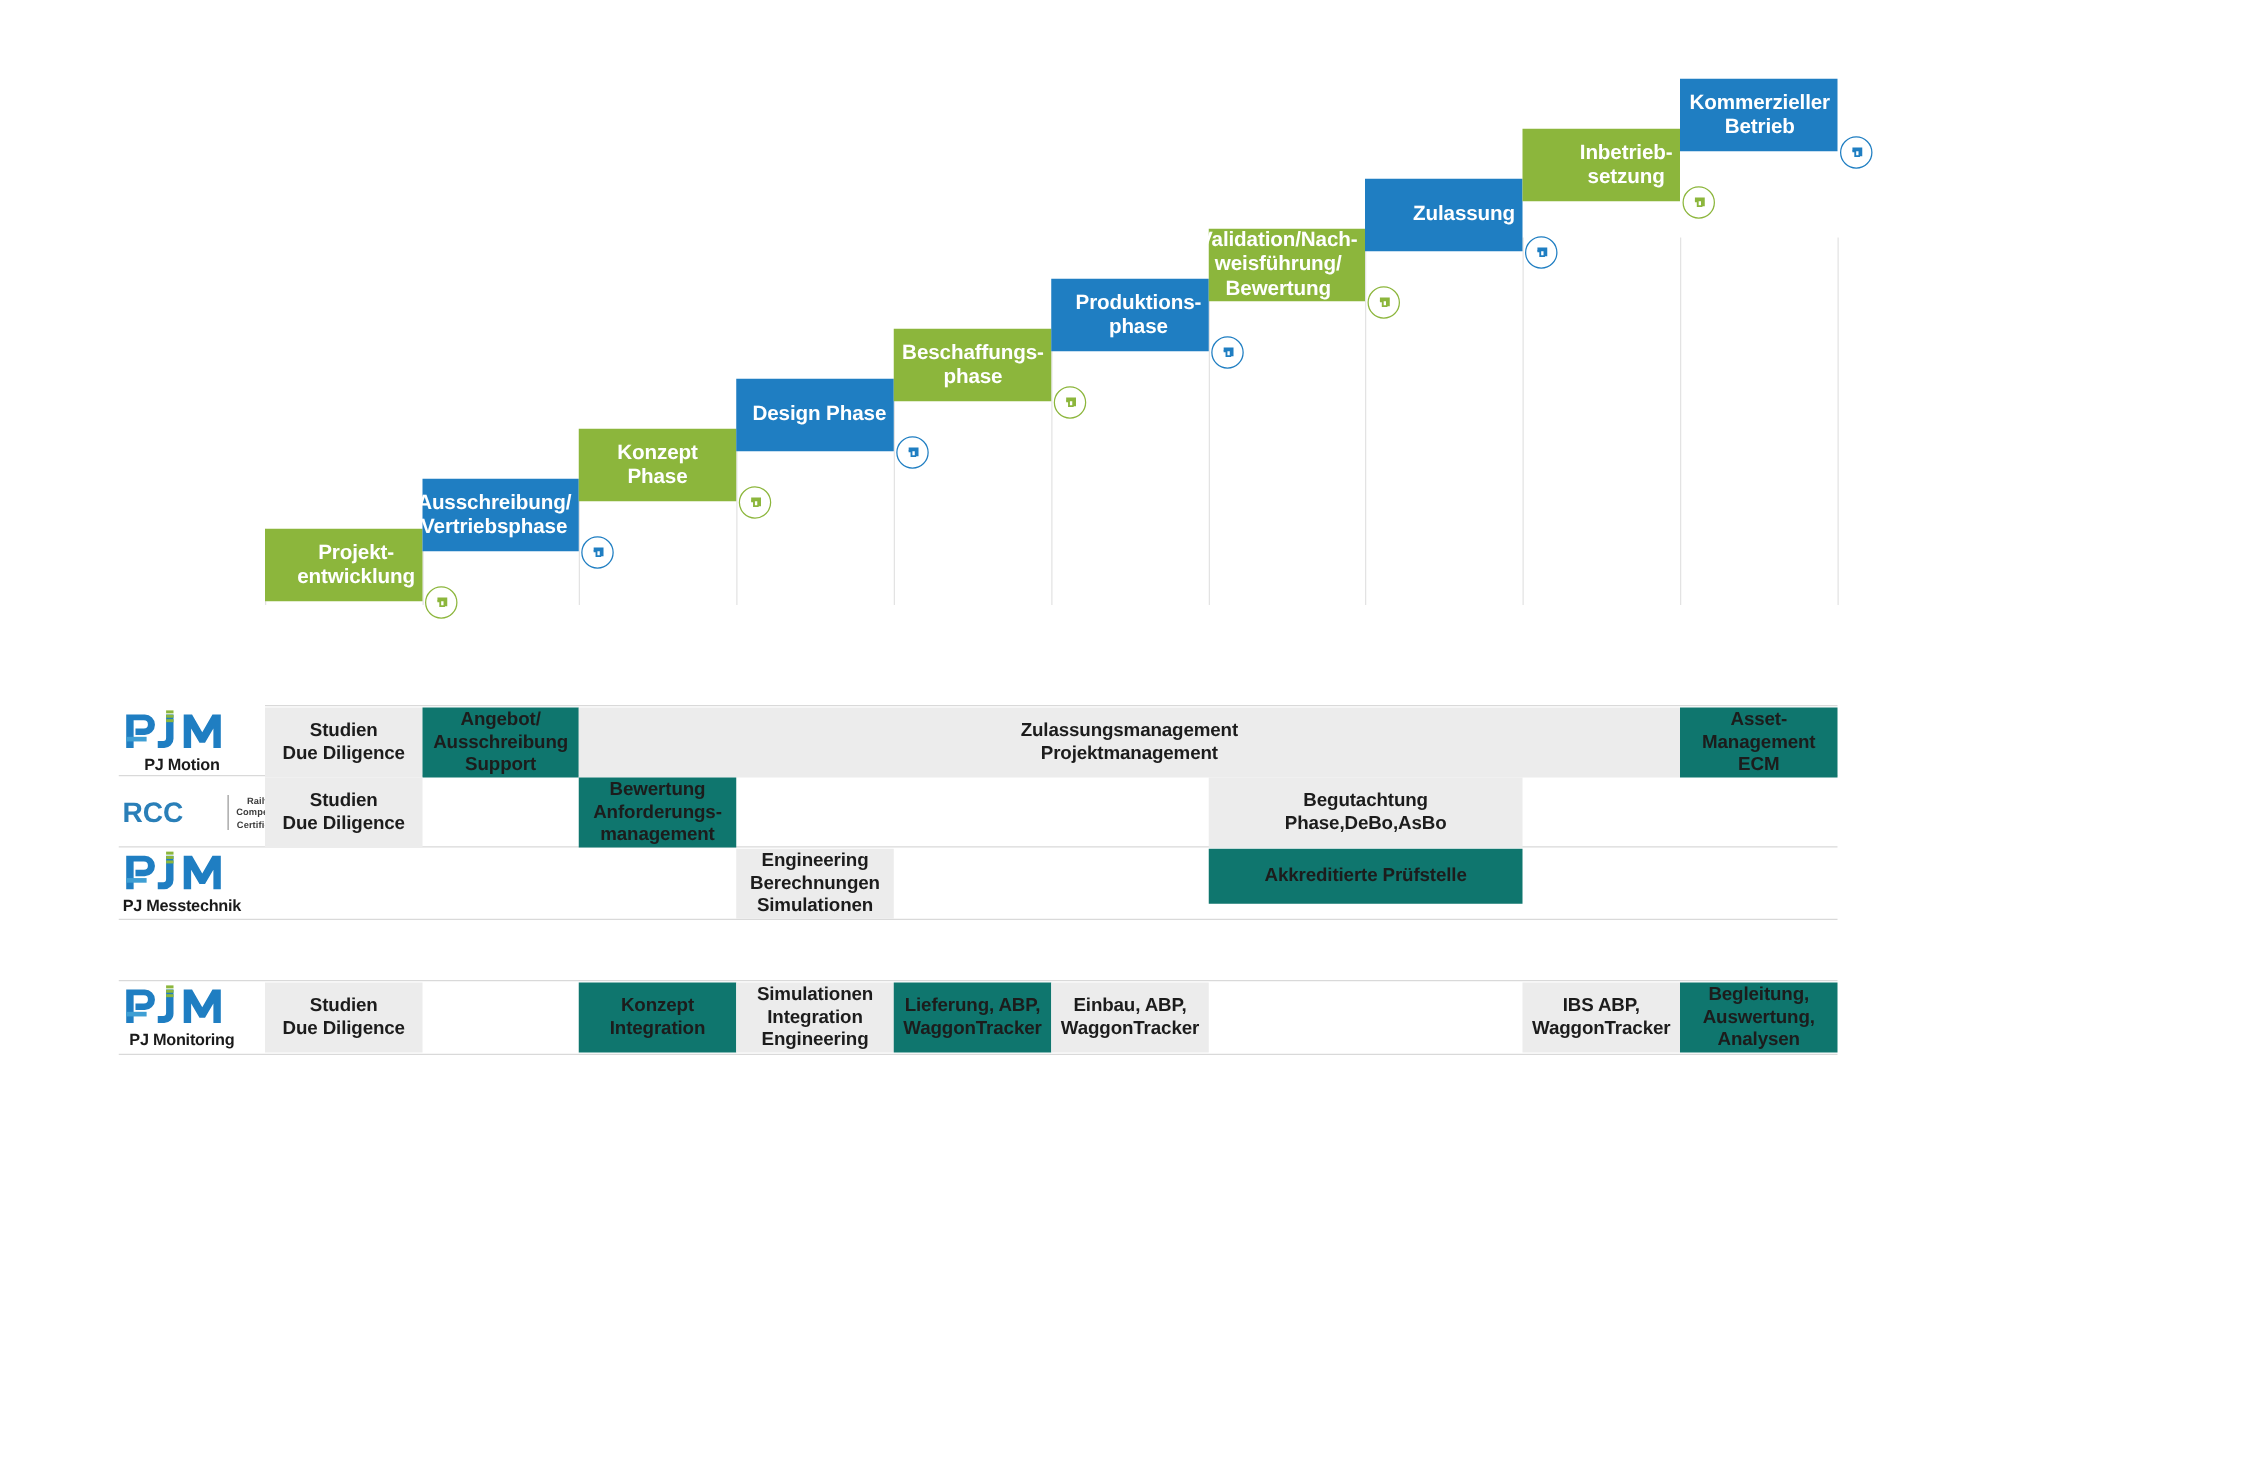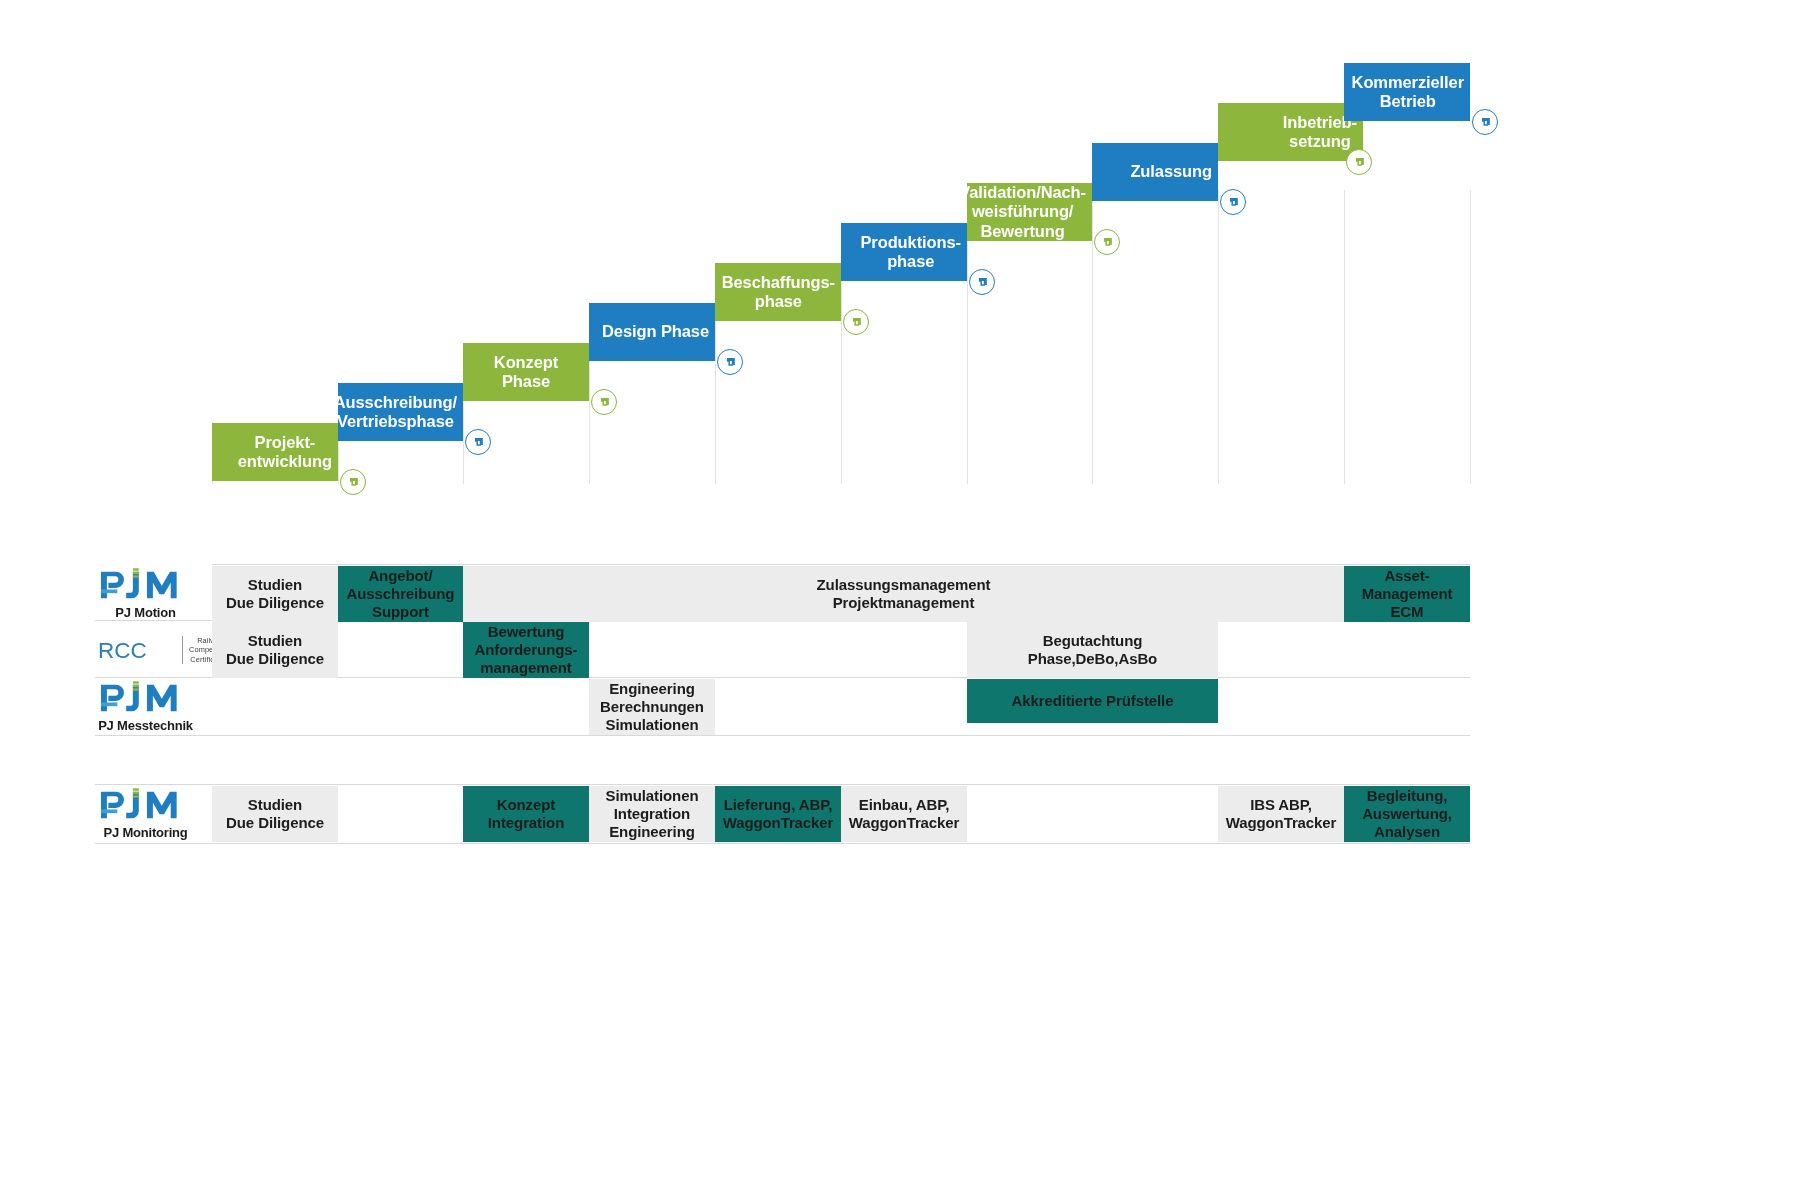--- a/index.html
+++ b/index.html
@@ -168,21 +168,21 @@
       </div>
       <div class="step blue" style="left: 1092px; top: 143px; width: 126px; height: 58px;">
         <span class="step-label">Zulassung</span>
       </div>
       <div class="badge blue" style="left: 1220px; top: 189px;">
         <svg width="15" height="15" viewBox="0 0 16 16" aria-hidden="true">
           <path d="M10.6 3.2 H12.6 V10.6 H9.4 V6.4 H4.2 V3.2 Z" fill="#1f7ec2"></path>
           <path d="M4.2 6.4 H6.6 V10.6 H10.6" fill="none" stroke="#1f7ec2" stroke-width="1.6"></path>
         </svg>
       </div>
-      <div class="step green" style="left: 1218px; top: 103px; width: 145px; height: 58px;">
+      <div class="step green" style="left: 1218px; top: 103px; width: 126px; height: 58px;">
         <span class="step-label">Inbetrieb-
 setzung</span>
       </div>
       <div class="badge" style="left: 1346px; top: 149px;">
         <svg width="15" height="15" viewBox="0 0 16 16" aria-hidden="true">
           <path d="M10.6 3.2 H12.6 V10.6 H9.4 V6.4 H4.2 V3.2 Z" fill="#8cb63c"></path>
           <path d="M4.2 6.4 H6.6 V10.6 H10.6" fill="none" stroke="#8cb63c" stroke-width="1.6"></path>
         </svg>
       </div>
       <div class="step blue" style="left: 1344px; top: 63px; width: 126px; height: 58px;">
@@ -217,21 +217,21 @@
       <div class="cell sh-light" style="left: 212px; top: 566px; width: 126px; height: 56px;">Studien
 Due Diligence</div>
       <div class="cell sh-dark" style="left: 338px; top: 566px; width: 125px; height: 56px;">Angebot/
 Ausschreibung
 Support</div>
       <div class="cell sh-light" style="left: 463px; top: 566px; width: 881px; height: 56px;">Zulassungsmanagement
 Projektmanagement</div>
       <div class="cell sh-dark" style="left: 1344px; top: 566px; width: 126px; height: 56px;">Asset-
 Management
 ECM</div>
-      <div class="logocell" style="left: 98px; top: 622px; width: 110px; height: 56px;">
+      <div class="logocell" style="left: 98px; top: 622px; width: 110px; height: 56px; font-weight: bold;">
         <div class="logo-rcc">
           <svg width="78" height="30" viewBox="0 0 104 40">
             <text x="0" y="30" font-family="Liberation Sans, sans-serif" font-size="30" fill="#2a7fb8">RCC</text>
           </svg>
           <span class="rcc-sub"><span>Railway</span><br><span>Competence</span><br><span>Certification</span></span>
         </div>
       </div>
       <div class="cell sh-light" style="left: 212px; top: 622px; width: 126px; height: 56px;">Studien
 Due Diligence</div>
       <div class="cell sh-dark" style="left: 463px; top: 622px; width: 126px; height: 56px;">Bewertung

